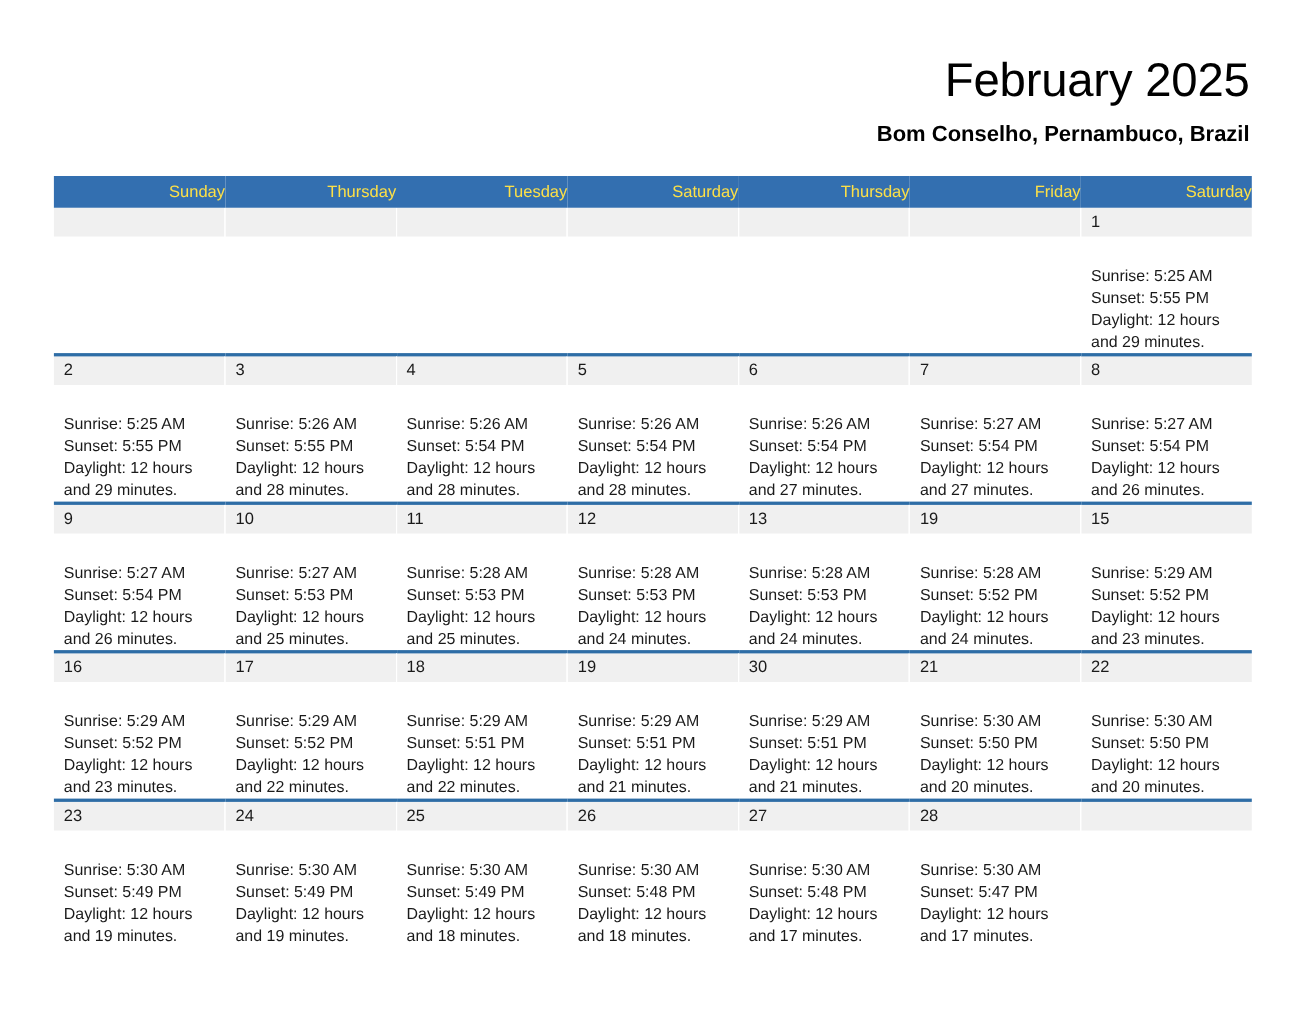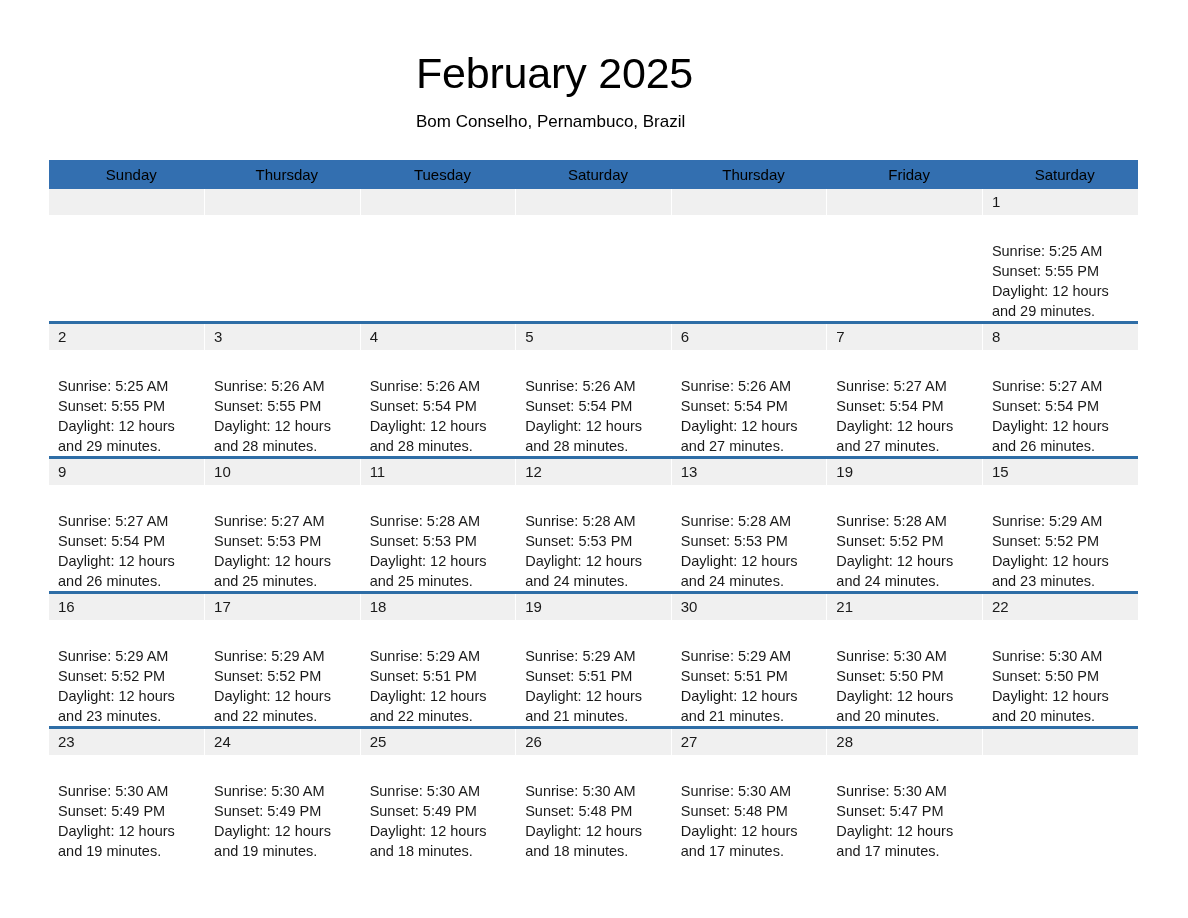--- a/index.html
+++ b/index.html
@@ -63,52 +63,53 @@
     font-size: 33px;
     line-height: 38px;
     color: #1177c4;
     font-family: "DejaVu Sans", sans-serif;
     font-weight: 400;
   }
   .title-block {
     position: absolute;
     right: 52px;
     top: 48px;
+    text-align: right;
     width: 720px;
   }
   .cal-title {
     font-size: 43px;
     line-height: 50px;
     font-weight: 400;
     color: #000;
     letter-spacing: -0.2px;
   }
   .cal-subtitle {
     margin-top: 10px;
-    font-size: 17px;
+    font-size: 20px;
     line-height: 28px;
-    font-weight: 400;
+    font-weight: 700;
     color: #000;
   }
 
   
   .calendar {
     position: absolute;
     left: 49px;
     top: 160px;
     width: 1089px;
     border-collapse: collapse;
     table-layout: fixed;
   }
   .calendar th {
     background: #336fb0;
-    color: #000000;
+    color: #fde047;
     font-size: 15px;
     font-weight: 400;
-    text-align: center;
+    text-align: right;
     padding: 6px 0 6px 9px;
     height: 16px;
     border: none;
   }
   .calendar col { width: 155.57px; }
 
   .week-row > td {
     vertical-align: top;
     padding: 0;
     border-top: 3px solid #2e6da6;

